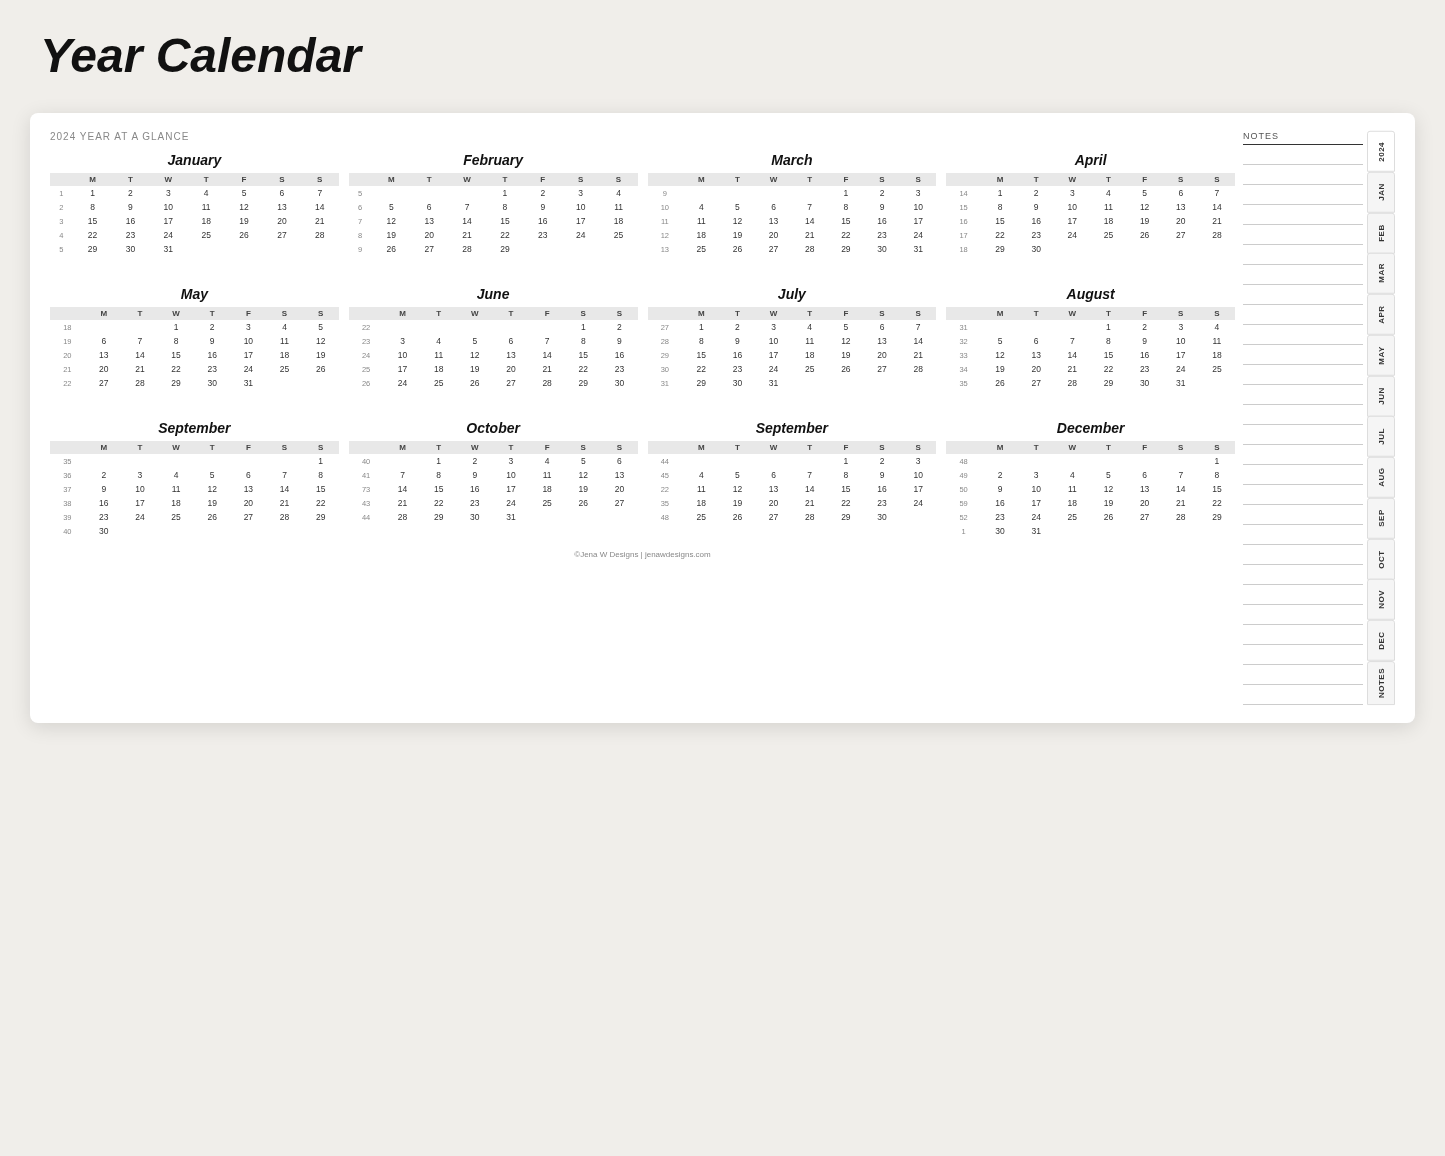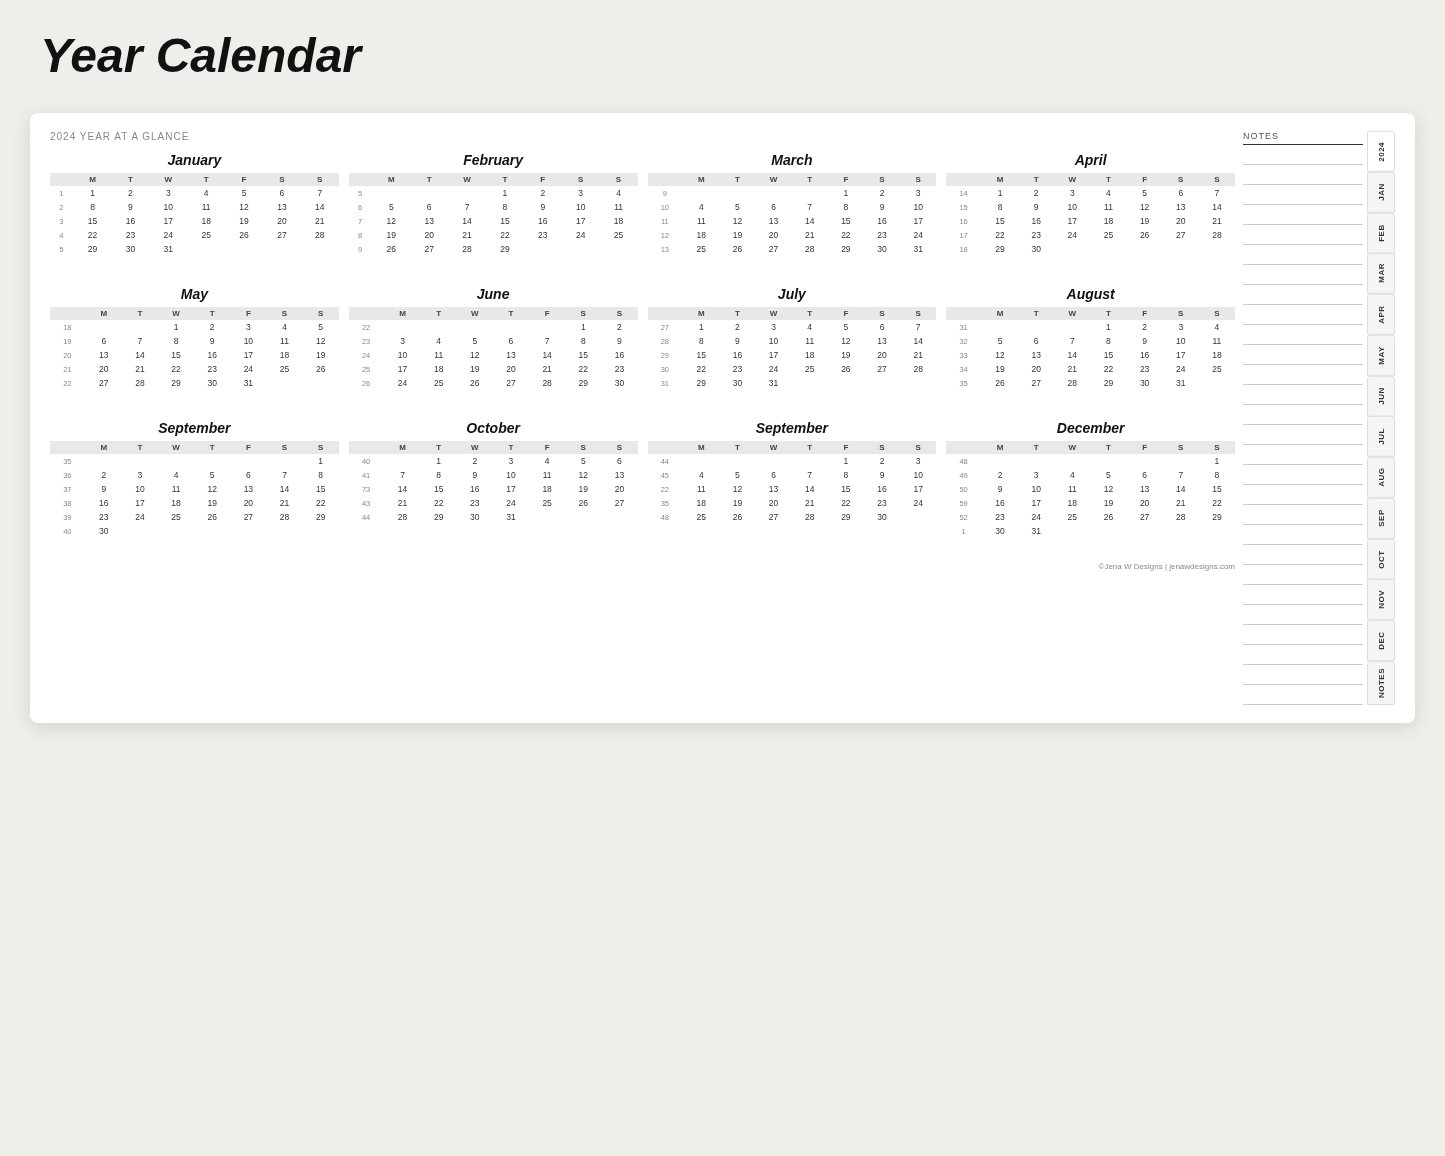--- a/index.html
+++ b/index.html
@@ -160,24 +160,24 @@
       align-items: center;
       justify-content: center;
     }
 
     .tab-item.active {
       background: #fff;
       font-weight: 900;
     }
 
     .footer-credit {
-      text-align: right;
+      text-align: center;
       font-size: 8px;
       color: #888;
-      margin-top: 24px;
+      margin-top: 12px;
       padding-bottom: 4px;
     }
   </style>
 </head>
 <body>
 
 <div class="header">
   <div class="header-title">Year Calendar</div>
 </div>
 

